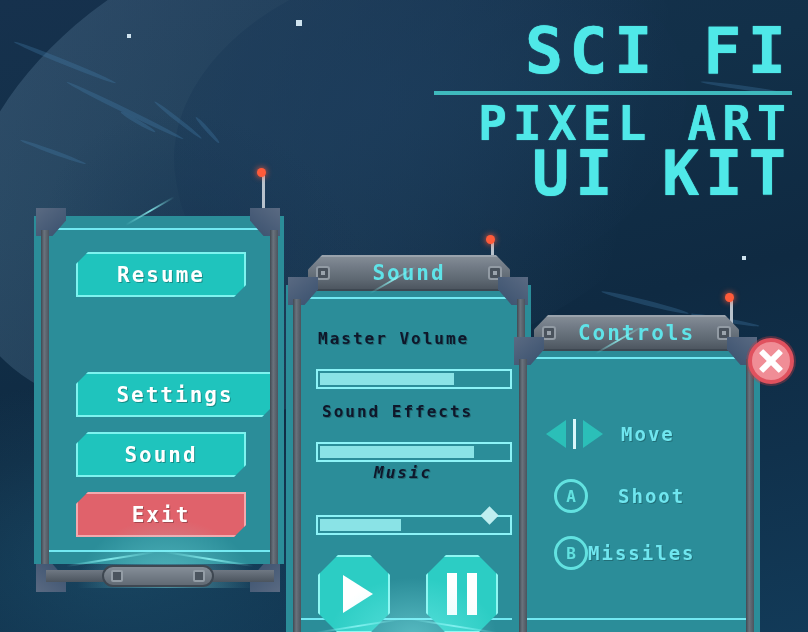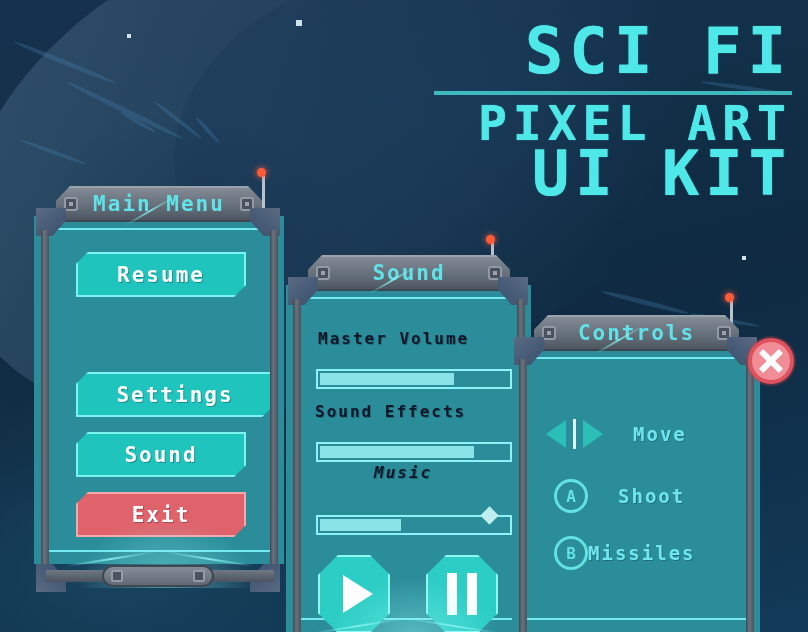--- a/index.html
+++ b/index.html
@@ -189,29 +189,20 @@
       </div>
       <div class="mbtn danger" style="left:40px;top:274px;width:170px;">
         <span>Exit</span>
       </div>
 
       <div class="glow" style="left:40px;top:300px;width:180px;height:70px;"></div>
       <div class="spark" style="left:30px;top:340px;width:90px;transform:rotate(-9deg);"></div>
       <div class="spark" style="left:128px;top:340px;width:90px;transform:rotate(9deg);"></div>
     </div>
 
-    <div class="titlebar" style="width:206px;left:22px;">
-      <span class="title-text">Main Menu</span>
-      <span class="bolt l">
-          <i></i>
-        </span>
-      <span class="bolt r">
-          <i></i>
-        </span>
-    </div>
 
     <div class="bracket" style="left:2px;top:22px;"></div>
     <div class="bracket tr" style="left:216px;top:22px;"></div>
     <div class="rail" style="left:7px;top:44px;height:340px;"></div>
     <div class="rail" style="left:236px;top:44px;height:340px;"></div>
     <div class="bracket" style="left:2px;top:378px;transform:scaleY(-1);"></div>
     <div class="bracket" style="left:216px;top:378px;transform:scale(-1,-1);"></div>
 
     <div class="footbar" style="left:12px;top:384px;width:228px;"></div>
     <div class="footplate" style="left:68px;top:379px;width:112px;">
@@ -228,21 +219,21 @@
     <div class="antled" style="left:200px;top:-20px;"></div>
 
     <div class="body" style="top:30px;width:245px;height:347px;">
       <div class="inner"></div>
 
       <div class="slabel" style="left:30px;top:42px;">Master Volume</div>
       <div class="strack" style="left:28px;top:82px;width:196px;">
         <div class="sfill" id="fill0" style="width: 134.4px;"></div>
       </div>
 
-      <div class="slabel" style="left:27px;top:115px;">Sound Effects</div>
+      <div class="slabel" style="left:34px;top:115px;">Sound Effects</div>
       <div class="strack" style="left:28px;top:155px;width:196px;">
         <div class="sfill" id="fill1" style="width: 153.6px;"></div>
       </div>
 
       <div class="slabel" style="left:86px;top:176px;font-style:italic;">Music</div>
       <div class="strack" style="left:28px;top:228px;width:196px;">
         <div class="sfill" id="fill2" style="width: 80.64px;"></div>
         <div class="shandle" id="handle2" style="left: 165.12px; top: -8px;"></div>
       </div>
 
@@ -284,21 +275,21 @@
     <div class="antenna" style="left:218px;top:-16px;height:48px;"></div>
     <div class="antled" style="left:213px;top:-22px;"></div>
 
     <div class="body" style="top:30px;width:248px;height:287px;">
       <div class="inner"></div>
 
       <div class="crow" style="left:32px;top:72px;">
         <span class="arrL"></span>
         <span class="divider"></span>
         <span class="arrR"></span>
-        <span class="ctext" style="margin-left:30px;">Move</span>
+        <span class="ctext" style="margin-left:18px;">Move</span>
       </div>
 
       <div class="crow" style="left:40px;top:132px;">
         <span class="circbtn">
           <span>A</span>
         </span>
         <span class="ctext" style="margin-left:30px;">Shoot</span>
       </div>
 
       <div class="crow" style="left:40px;top:189px;">

